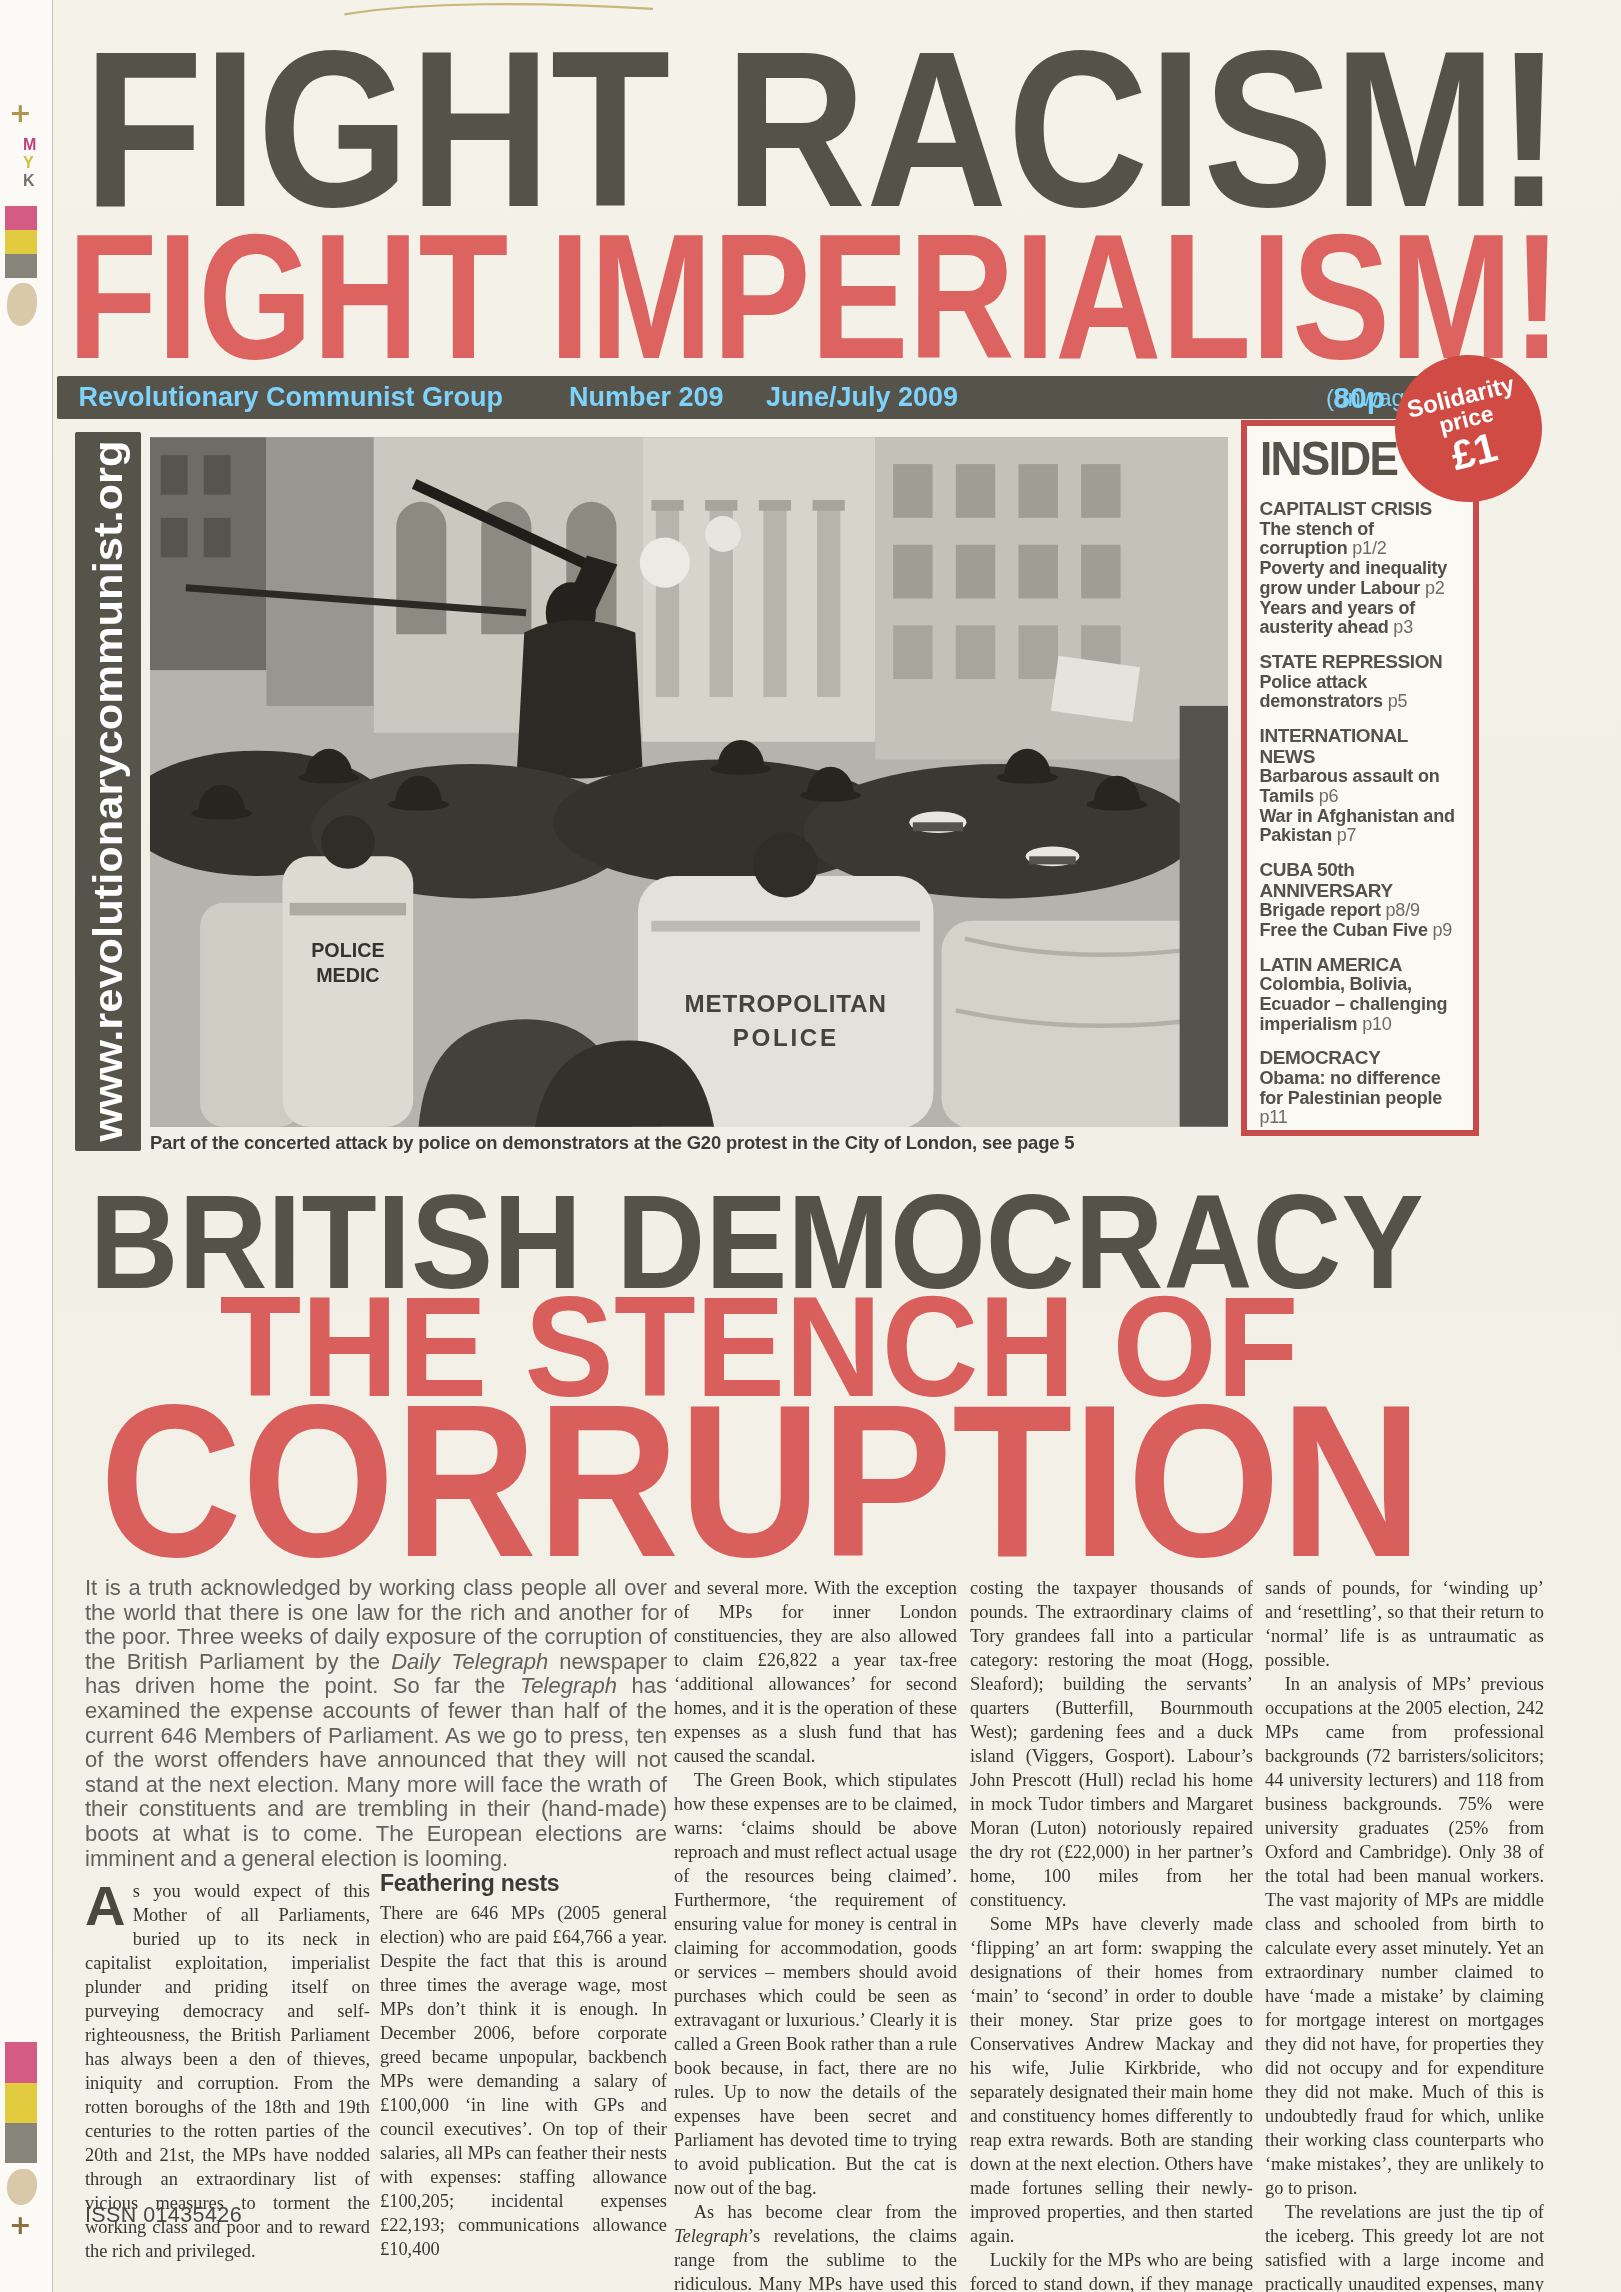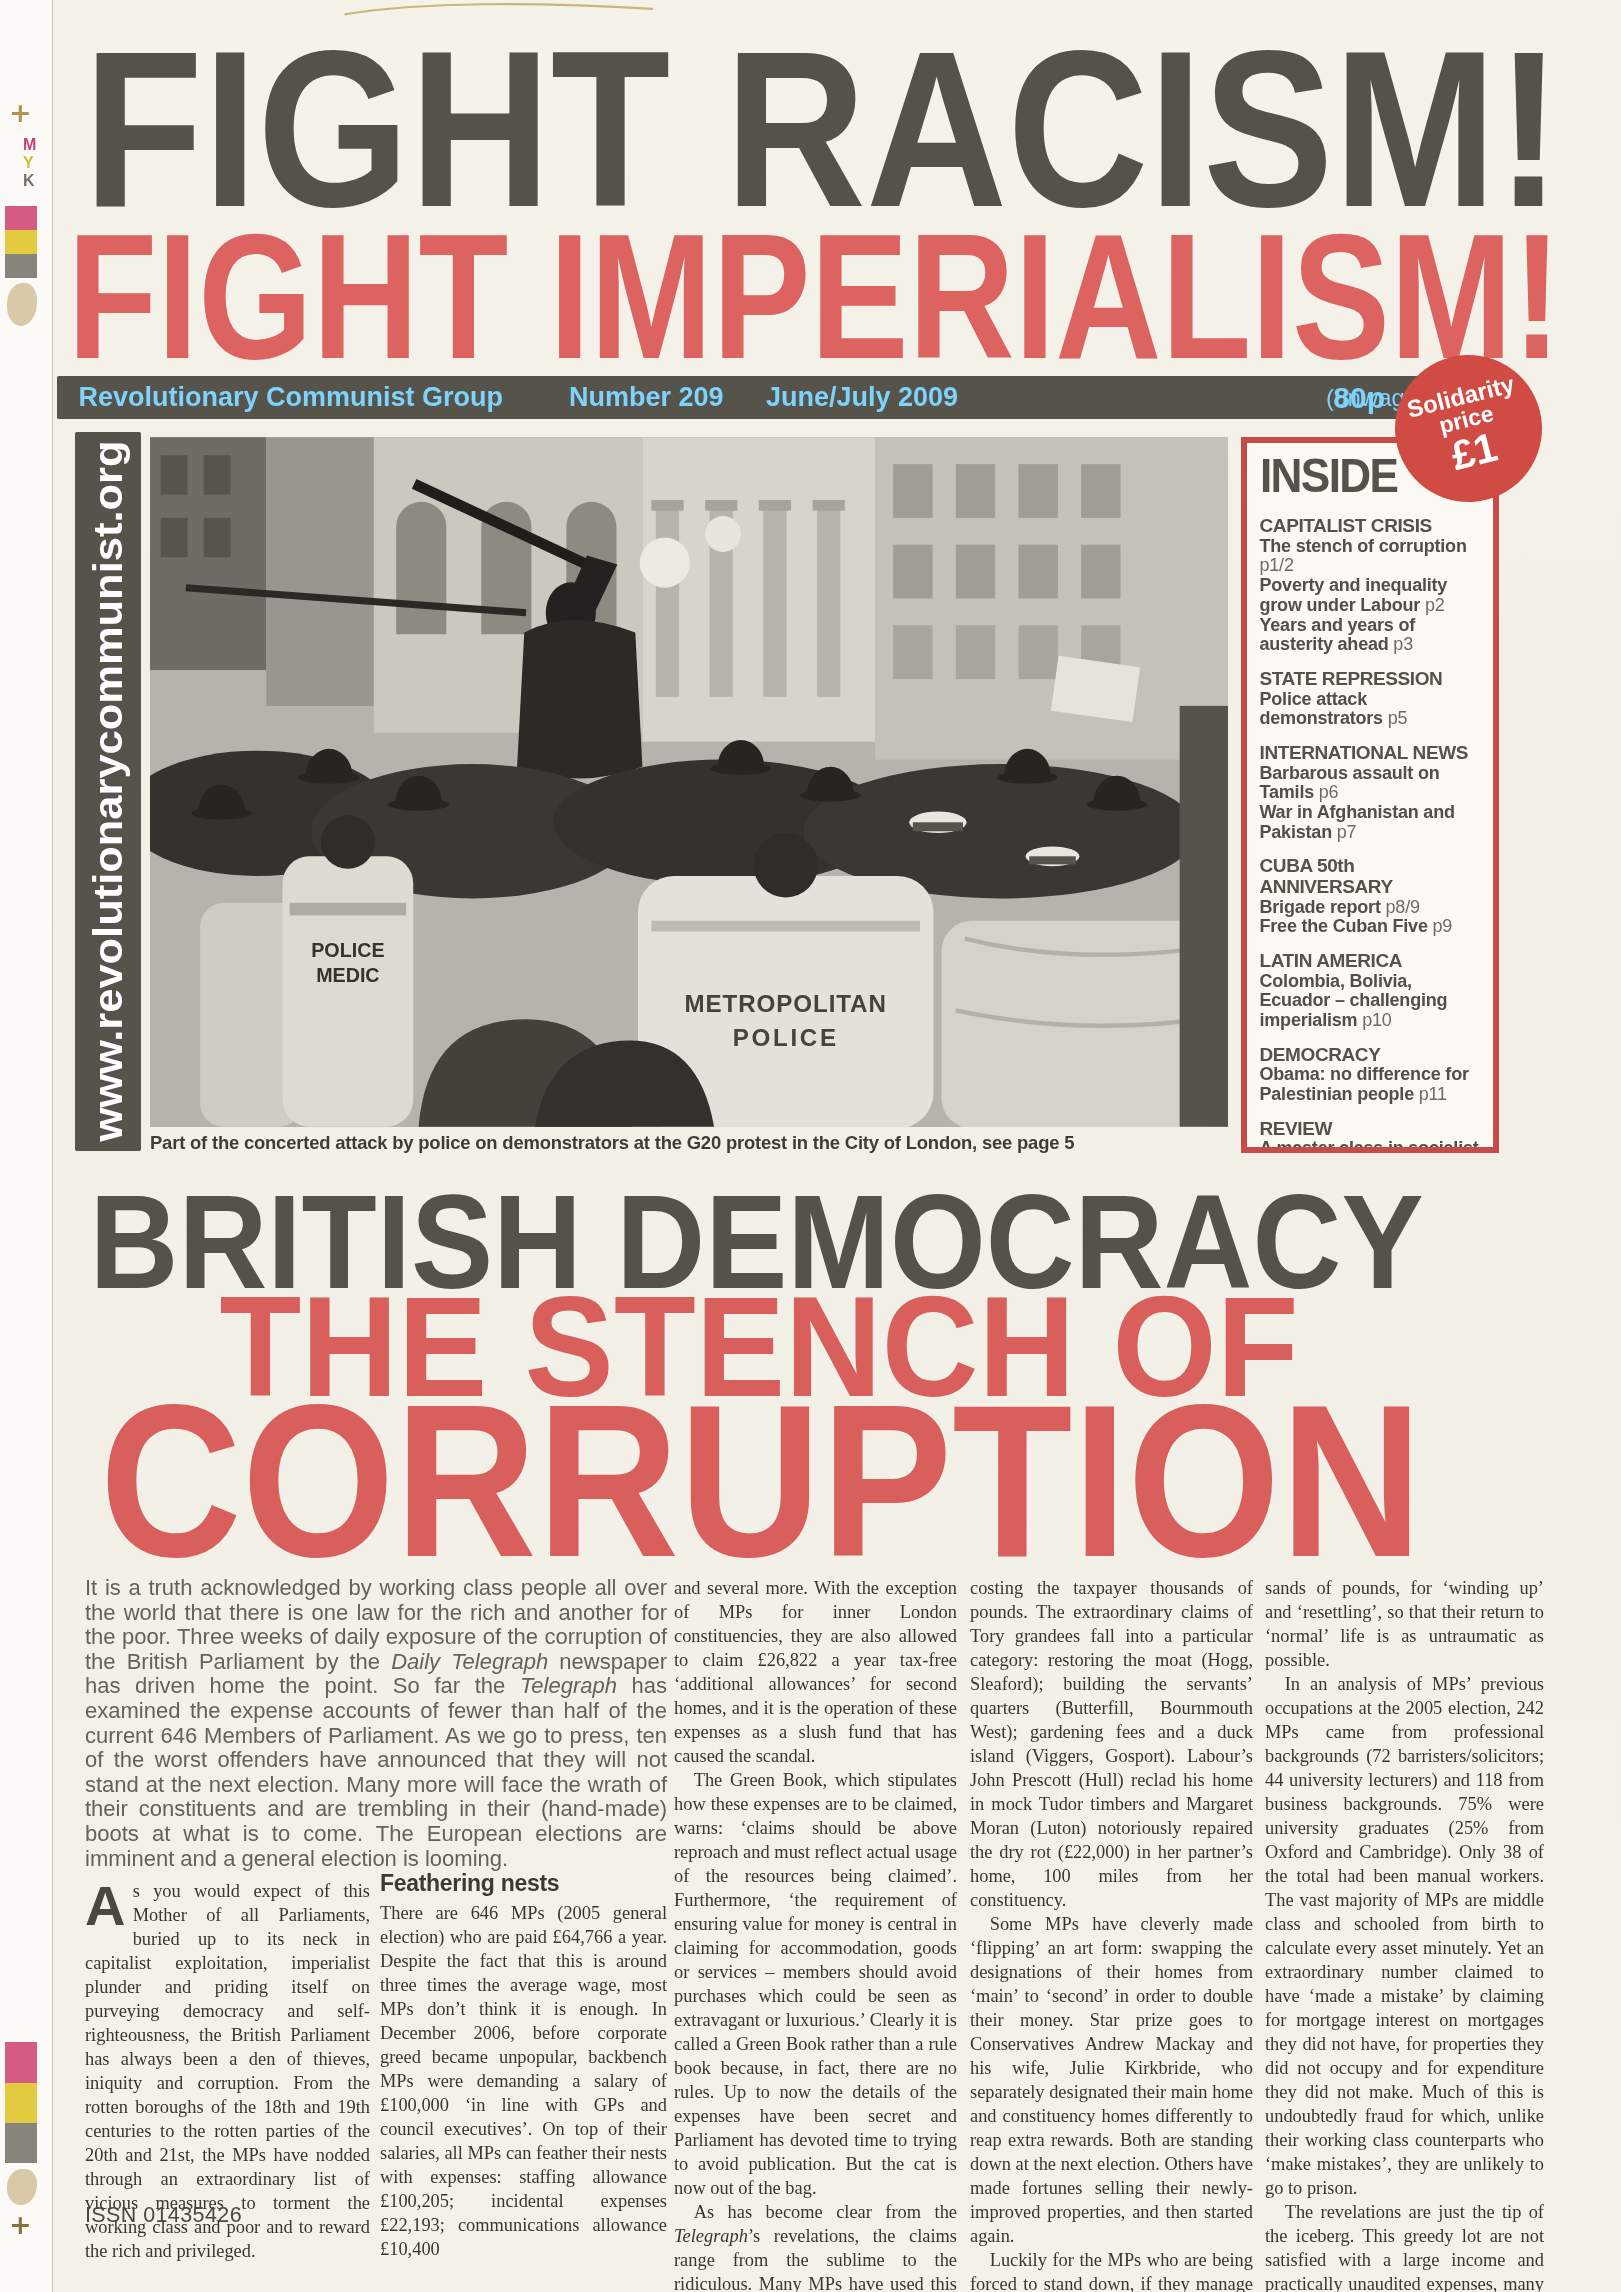--- a/index.html
+++ b/index.html
@@ -35,21 +35,21 @@
   .badge .b3{font-weight:700;font-size:41px;line-height:43px;}
   
   .webbar{position:absolute;left:75px;top:432px;width:66px;height:719px;background:#56534a;border-radius:1.8px;}
   .webbar text{font-family:"Liberation Sans",sans-serif;font-weight:700;fill:#fff;}
   
   .photo{position:absolute;left:150px;top:437px;width:1078px;height:690px;background:#b5b3ac;}
   .photo svg{display:block;}
   .caption{position:absolute;left:150px;top:1132px;width:1078px;font-weight:700;font-size:19px;
     color:#3e3c35;letter-spacing:-0.2px;transform:scaleX(.97);transform-origin:left;}
   
-  .inside-box{position:absolute;left:1241px;top:437px;width:258px;height:716px;box-sizing:border-box;
+  .inside-box{position:absolute;left:1241px;top:420px;width:238px;height:716px;box-sizing:border-box;
     background:#fbf9f3;border:6.3px solid #c84b4b;padding:7.2px 10.7px 5.4px 12.5px;overflow:hidden;}
   .inside-title{margin:0 0 5.4px 0;font-size:48px;line-height:52px;font-weight:700;color:#55524a;
     letter-spacing:-1.8px;transform:scaleX(.92);transform-origin:left;}
   .inside-section{margin-top:14px;}
   .inside-heading{margin:0;font-size:19px;line-height:20.6px;font-weight:700;color:#55524a;letter-spacing:-0.4px;}
   .inside-item{margin:0;font-size:18px;line-height:19.7px;font-weight:700;color:#524f48;letter-spacing:-0.2px;}
   .inside-item .item-ref{font-weight:400;color:#6e6b63;}
   
   .headline-svg{position:absolute;overflow:visible;}
   .headline-svg text{font-family:"Liberation Sans",sans-serif;font-weight:700;}

